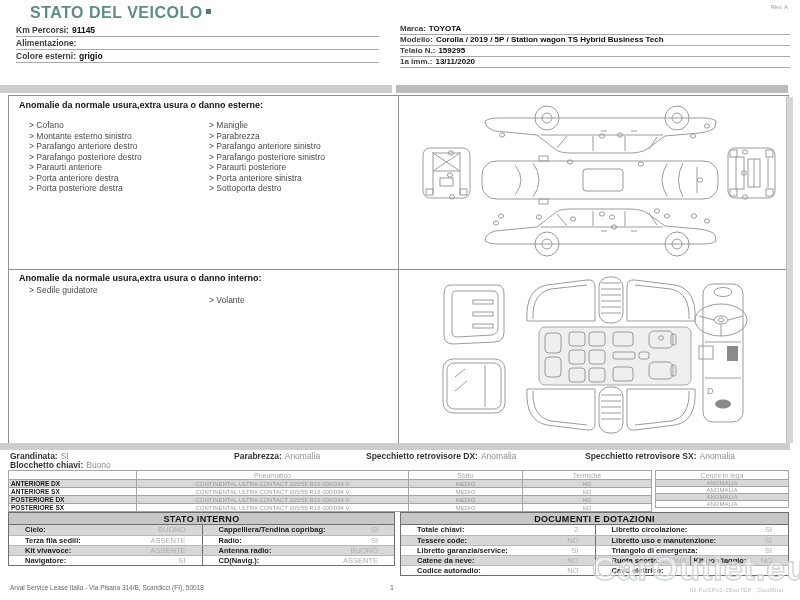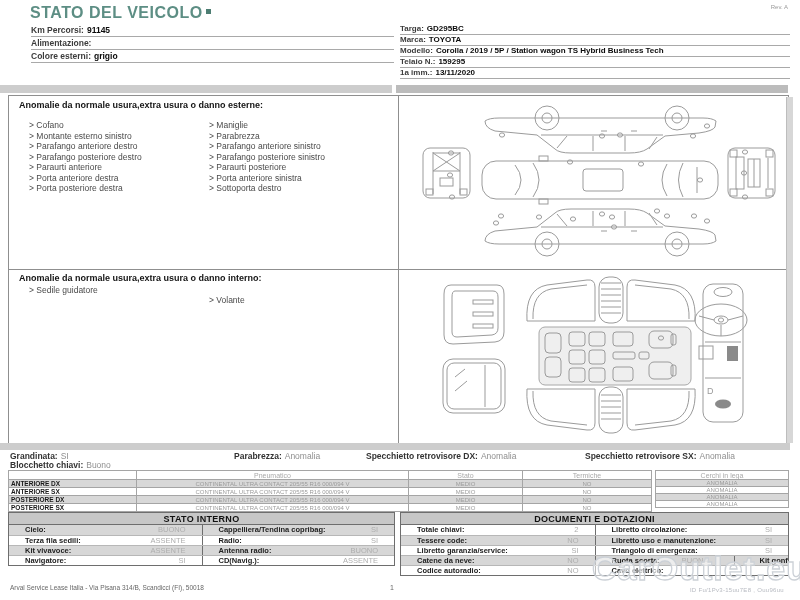--- a/index.html
+++ b/index.html
@@ -57,61 +57,57 @@
   .tires tr.th td { background:#fff; }
 
   
   .btable { border:1px solid #6e6e6e; }
   .bt-head { height:12px; line-height:12px; background:#c7c7c7; border-bottom:1px solid #6e6e6e;
     text-align:center; font-size:9px; font-weight:800; color:#111; letter-spacing:.3px; }
   .bt-row { display:flex; height:10px; line-height:10px; }
   .bt-row + .bt-row { border-top:1px solid #b7b7b7; }
   .bt-row.gray { background:#d7d7d7; }
   .half { flex:1 1 50%; display:flex; overflow:hidden; padding:0 16px; }
-  .half.r2 { border-left:1px solid #6e6e6e;gap:22px; }
+  .half.r2 { border-left:1px solid #6e6e6e; }
   .bl { font-size:7.5px; font-weight:700; color:#222; white-space:nowrap; }
   .bv { font-size:7.5px; color:#aeaeae; white-space:nowrap; flex:1; text-align:right; }
   .sep { border-left:1px solid #6e6e6e; margin:0 3px; }
 
   
   .foot-company { left:10px; top:584px; font-size:6.5px; color:#666; }
   .foot-page { left:390px; top:584px; font-size:7px; color:#666; }
   .doc-id { right:16px; top:587px; font-size:6px; color:#b7bac1; letter-spacing:.3px; }
   .watermark { left:592px; top:549px; font-size:34px; font-weight:700;
     color:rgba(255,255,255,.55); -webkit-text-stroke:1.3px #ccd1d7; letter-spacing:1px; z-index:6; }
 </style>
 </head>
 <body>
 
 <div class="page">
 
   <div class="abs title">STATO DEL VEICOLO</div>
   <div class="abs title-marker"></div>
   <div class="abs rev">Rev. A</div>
 
-  <div class="abs vi-col vi-left" style="left:31px; top:24px; width:363px;">
+  <div class="abs vi-col vi-left" style="left:16px; top:24px; width:363px;">
     <div class="vi-row">
       <span class="vi-label">Km Percorsi:</span>
       <span class="vi-value">91145</span>
     </div>
     <div class="vi-row">
       <span class="vi-label">Alimentazione:</span>
       <span class="vi-value"></span>
     </div>
     <div class="vi-row">
       <span class="vi-label">Colore esterni:</span>
       <span class="vi-value">grigio</span>
     </div>
   </div>
 
   <div class="abs vi-col vi-right" style="left:400px; top:24px; width:390px;">
-    <div class="vi-row">
-      <span class="vi-label">Targa:</span>
-      <span class="vi-value">GD295BC</span>
-    </div>
     <div class="vi-row">
       <span class="vi-label">Marca:</span>
       <span class="vi-value">TOYOTA</span>
     </div>
     <div class="vi-row">
       <span class="vi-label">Modello:</span>
       <span class="vi-value">Corolla / 2019 / 5P / Station wagon TS Hybrid Business Tech</span>
     </div>
     <div class="vi-row">
       <span class="vi-label">Telaio N.:</span>

